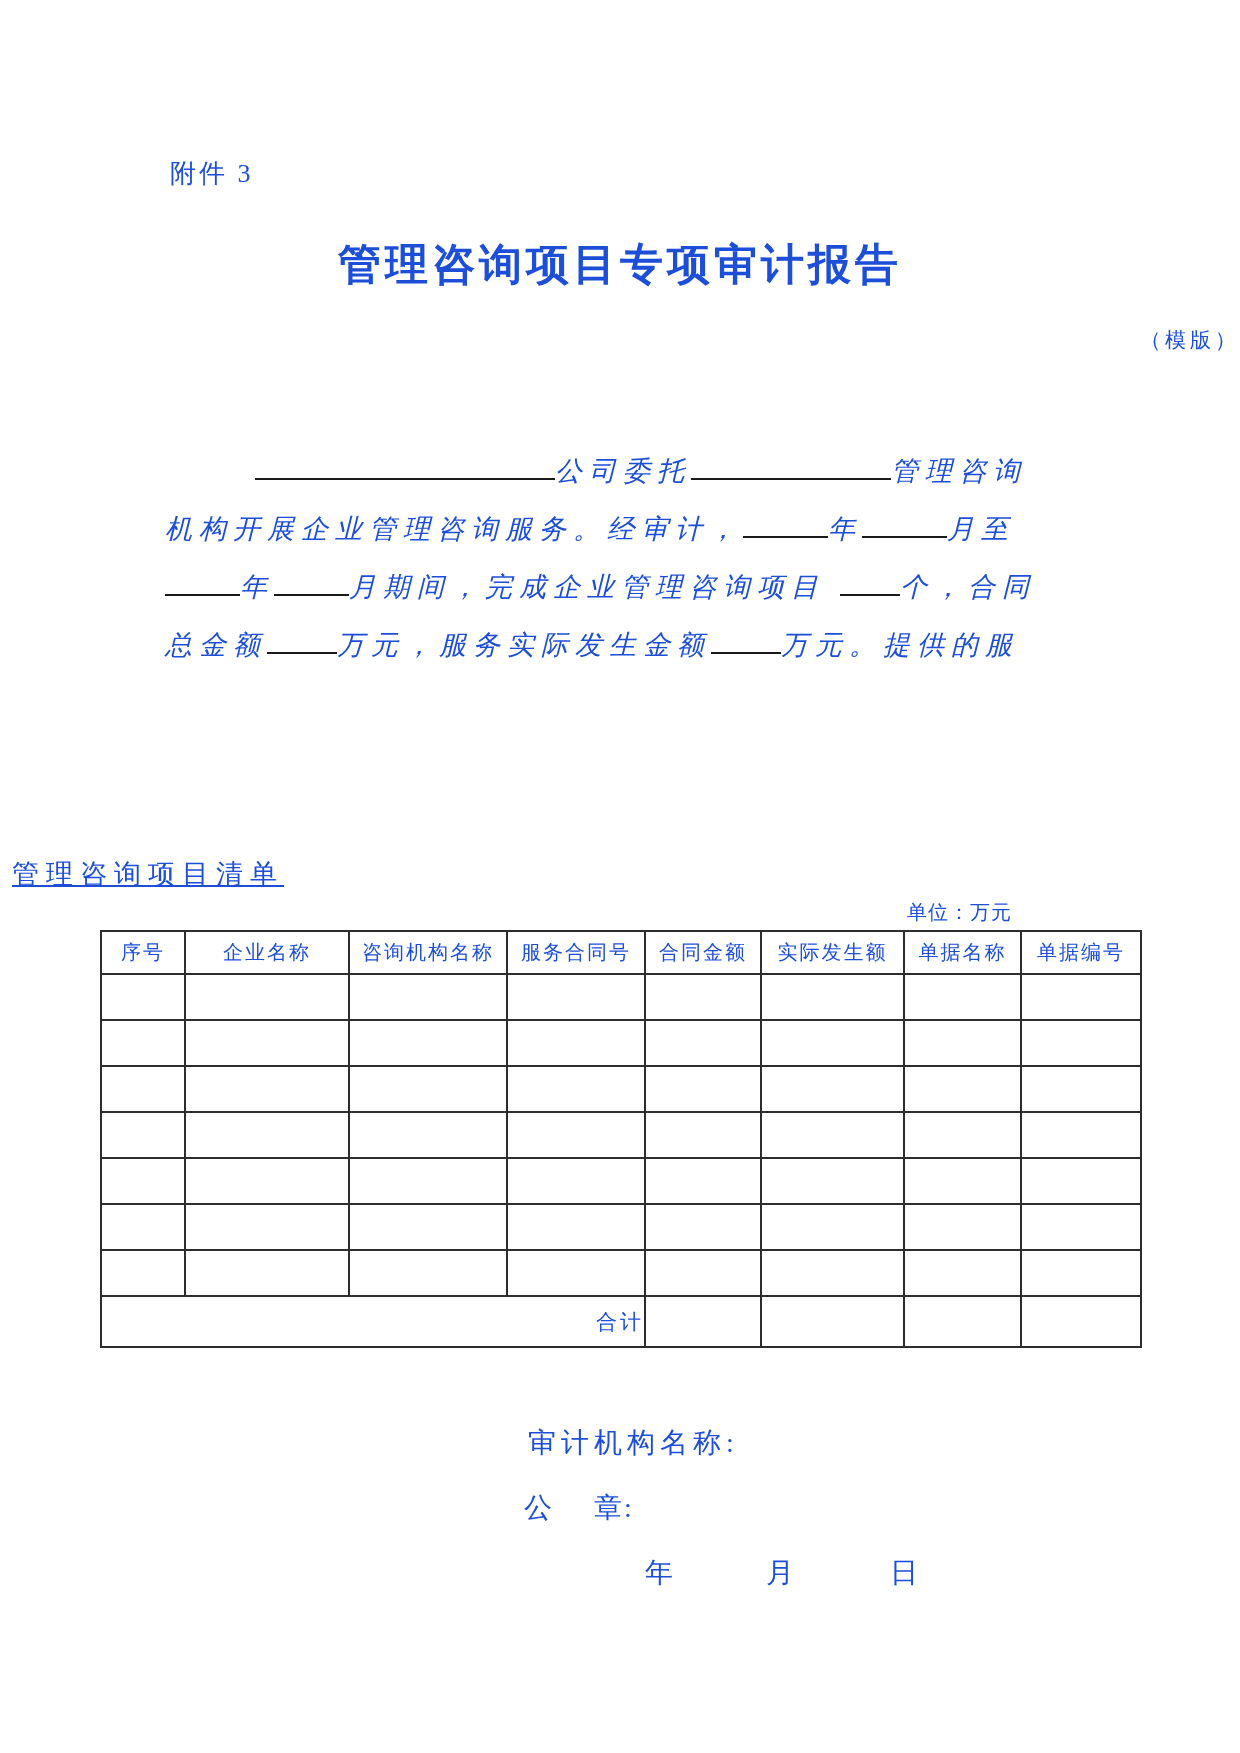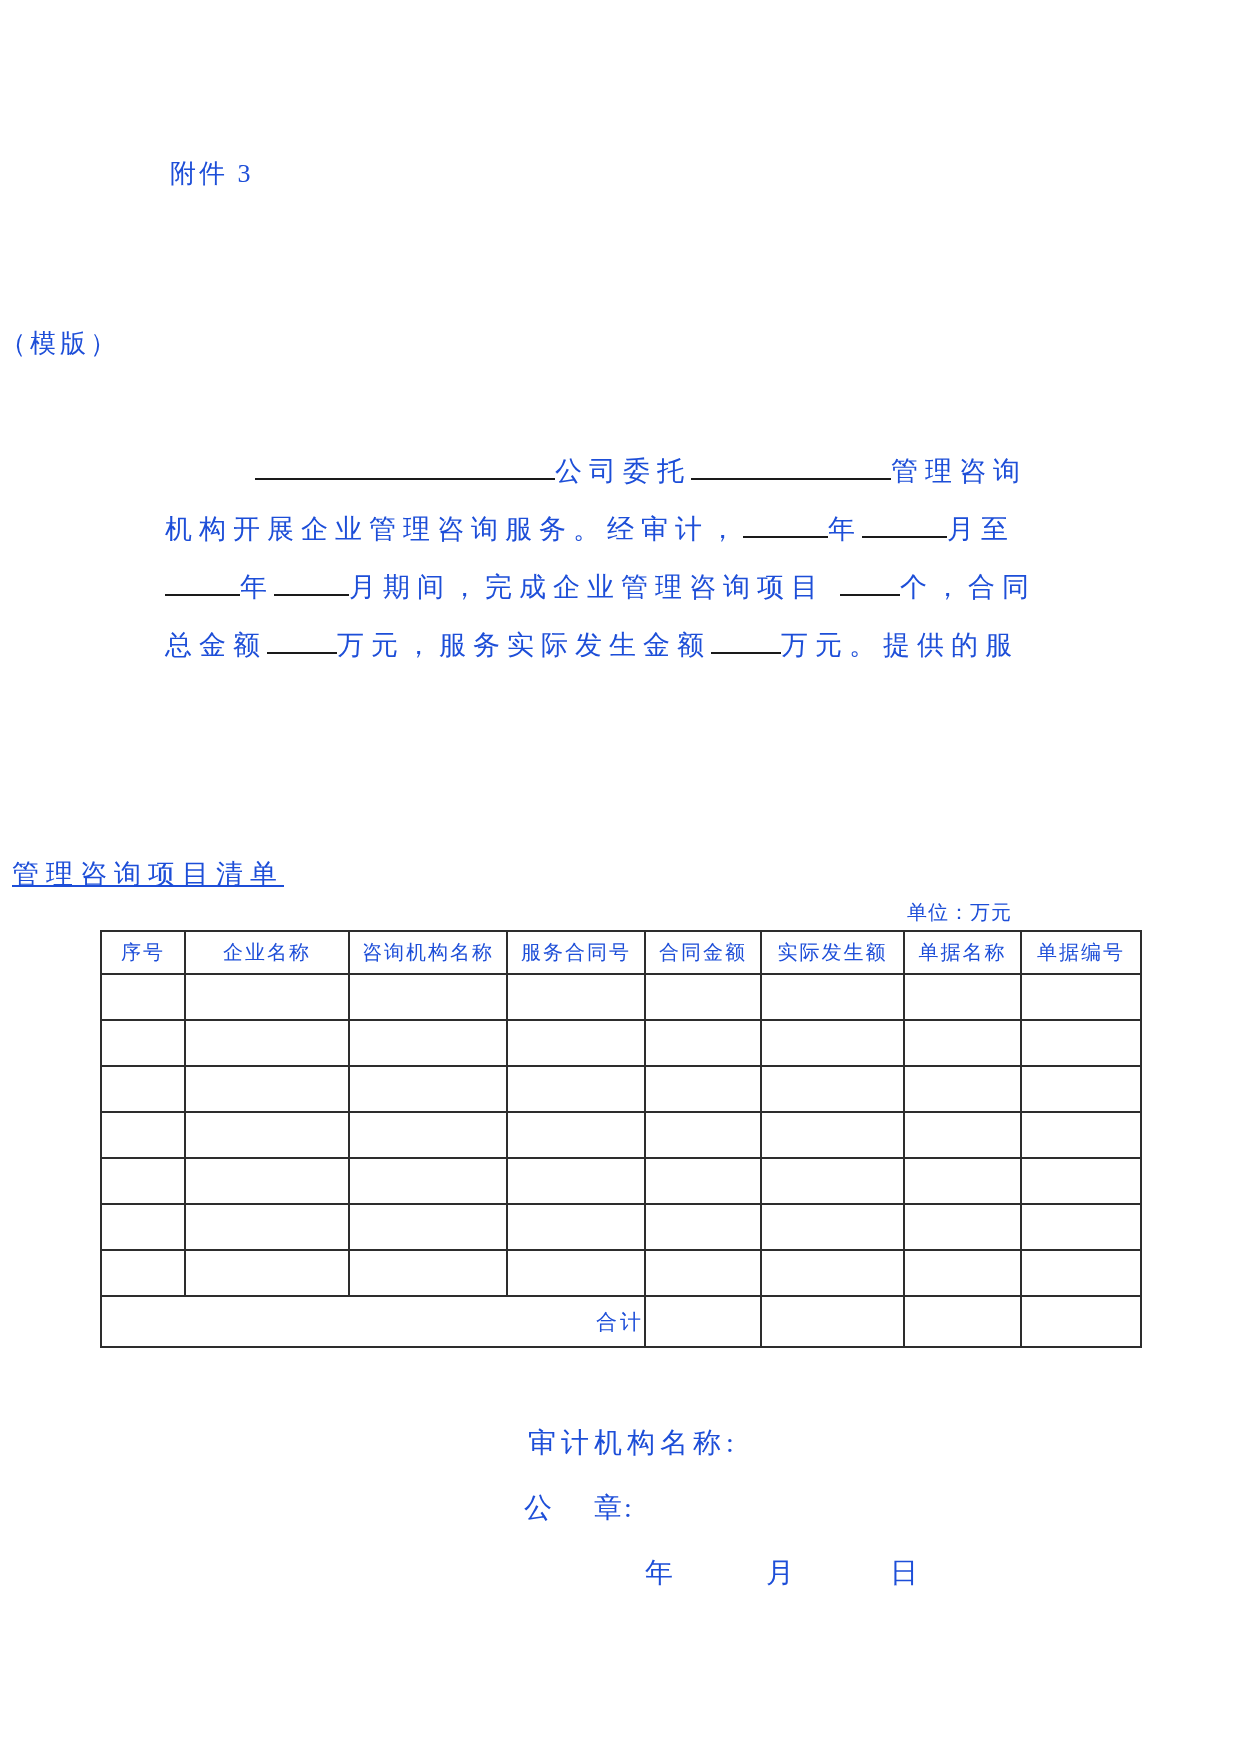--- a/index.html
+++ b/index.html
@@ -17,25 +17,25 @@
     font-size:26px; letter-spacing:3px;
   }
   .title {
     position:absolute; left:0; top:236px; width:100%;
     text-align:center; margin:0;
     font-family:"Liberation Sans","DejaVu Sans",sans-serif;
     font-weight:bold; font-size:43px; letter-spacing:4px;
   }
   .subtitle {
     position:absolute; left:0; top:326px; width:100%;
-    text-align:left; font-size:26px; letter-spacing:4px;
+    text-align:right; font-size:21px; letter-spacing:4px;
   }
   .para {
     position:absolute; left:165px; top:440px; width:920px;
-    font-size:27px; letter-spacing:7px;
+    font-size:27px; letter-spacing:7px;font-style:italic;
   }
   .pline { height:58px; line-height:58px; white-space:nowrap; }
   .indent { display:inline-block; width:90px; }
   .blank {
     display:inline-block; height:38px;
     border-bottom:2px solid #1a1a1a;
   }
   .w300{width:300px} .w200{width:200px} .w85{width:85px}
   .w75{width:75px} .w70{width:70px} .w60{width:60px}
   .gap15{margin-left:15px}
@@ -71,20 +71,21 @@
   .date .m { margin-left:93px; }
   .date .d { margin-left:96px; }
 </style>
 </head>
 <body>
 
 <div class="page">
 
   <div class="attachment">附件 3</div>
 
+  <h1 class="title">管理咨询项目专项审计报告</h1>
 
   <div class="subtitle">（模版）</div>
 
   <div class="para">
     <div class="pline">
       <span class="indent"></span><span class="blank w300"></span><span>公司委托</span><span class="blank w200"></span><span>管理咨询</span>
     </div>
     <div class="pline">
       <span>机构开展企业管理咨询服务。经审计，</span><span class="blank w85"></span><span>年</span><span class="blank w85"></span><span>月至</span>
     </div>

